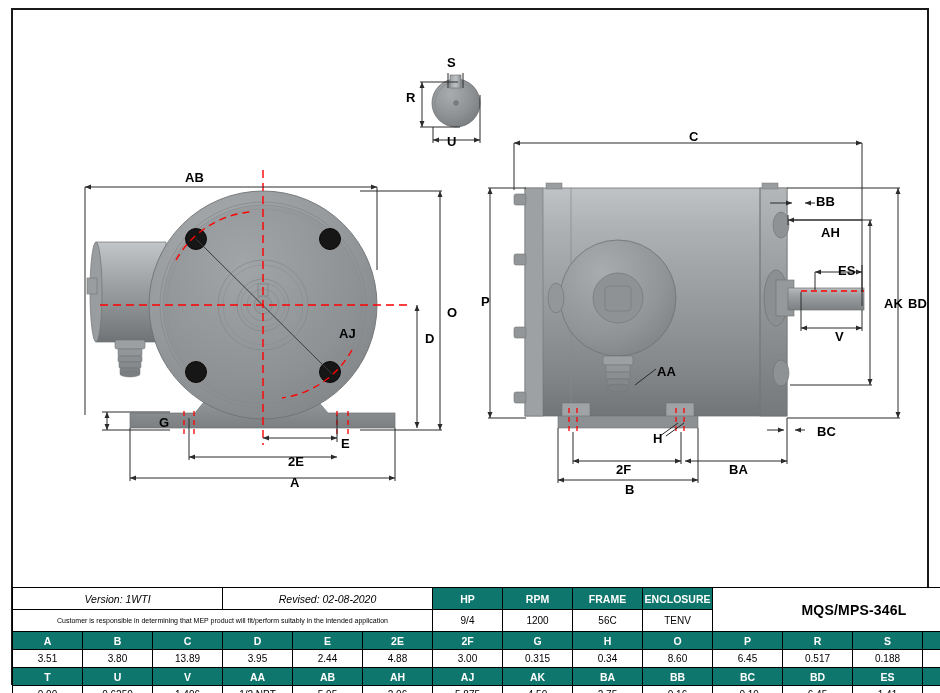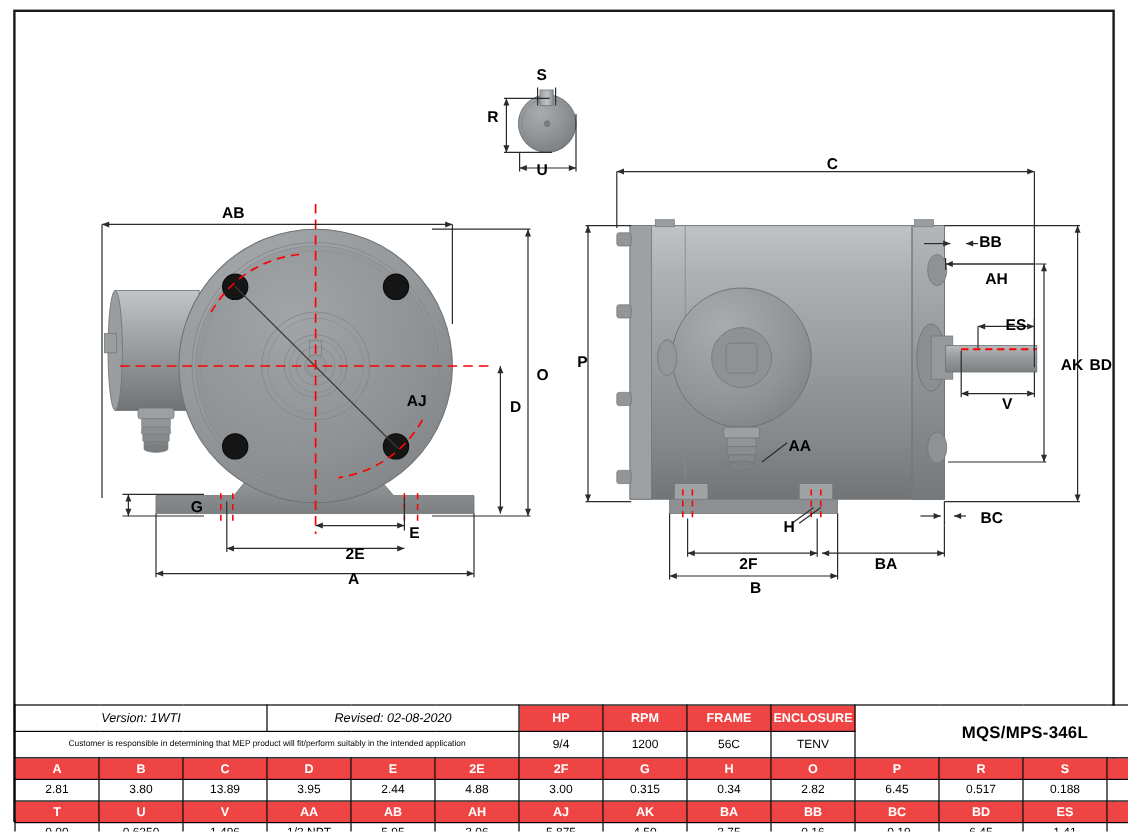--- a/index.html
+++ b/index.html
@@ -5,21 +5,21 @@
   html,body{margin:0;padding:0;background:#ffffff;}
   body{width:940px;height:693px;font-family:"Liberation Sans",sans-serif;overflow:hidden;}
   #page{position:relative;width:940px;height:693px;background:#fff;}
   #frame{position:absolute;left:11px;top:8px;width:918px;height:677px;border:2px solid #1a1a1a;box-sizing:border-box;}
   .lbl{position:absolute;font-weight:bold;color:#000;font-size:13px;line-height:1;white-space:nowrap;}
   svg{display:block;}
 
   
   #spec{position:absolute;left:12px;top:587px;width:917px;border-collapse:collapse;table-layout:fixed;}
   #spec td{border:1px solid #000;text-align:center;vertical-align:middle;font-size:10px;color:#000;background:#fff;padding:0;height:17px;}
-  #spec td.hdr{background:#ef4444;color:#fff;font-weight:bold;font-size:10.5px;}
+  #spec td.hdr{background:#0f766e;color:#fff;font-weight:bold;font-size:10.5px;}
   #spec td.big{font-size:14px;font-weight:bold;letter-spacing:.2px;}
   #spec td.note{font-size:7px;}
   #spec td.ver{font-size:10.5px;font-style:italic;}
   #spec td.blank{border:1px solid #000;background:#fff;}
   #spec tr.tall td{height:21px;}
 </style>
 </head>
 <body>
 
 <div id="page">
@@ -398,30 +398,30 @@
         <td class="hdr">2F</td>
         <td class="hdr">G</td>
         <td class="hdr">H</td>
         <td class="hdr">O</td>
         <td class="hdr">P</td>
         <td class="hdr">R</td>
         <td class="hdr">S</td>
         <td class="hdr"></td>
       </tr>
       <tr>
-        <td>2.81</td>
+        <td>3.51</td>
         <td>3.80</td>
         <td>13.89</td>
         <td>3.95</td>
         <td>2.44</td>
         <td>4.88</td>
         <td>3.00</td>
         <td>0.315</td>
         <td>0.34</td>
-        <td>2.82</td>
+        <td>8.60</td>
         <td>6.45</td>
         <td>0.517</td>
         <td>0.188</td>
         <td class="blank"></td>
       </tr>
       <tr>
         <td class="hdr">T</td>
         <td class="hdr">U</td>
         <td class="hdr">V</td>
         <td class="hdr">AA</td>

